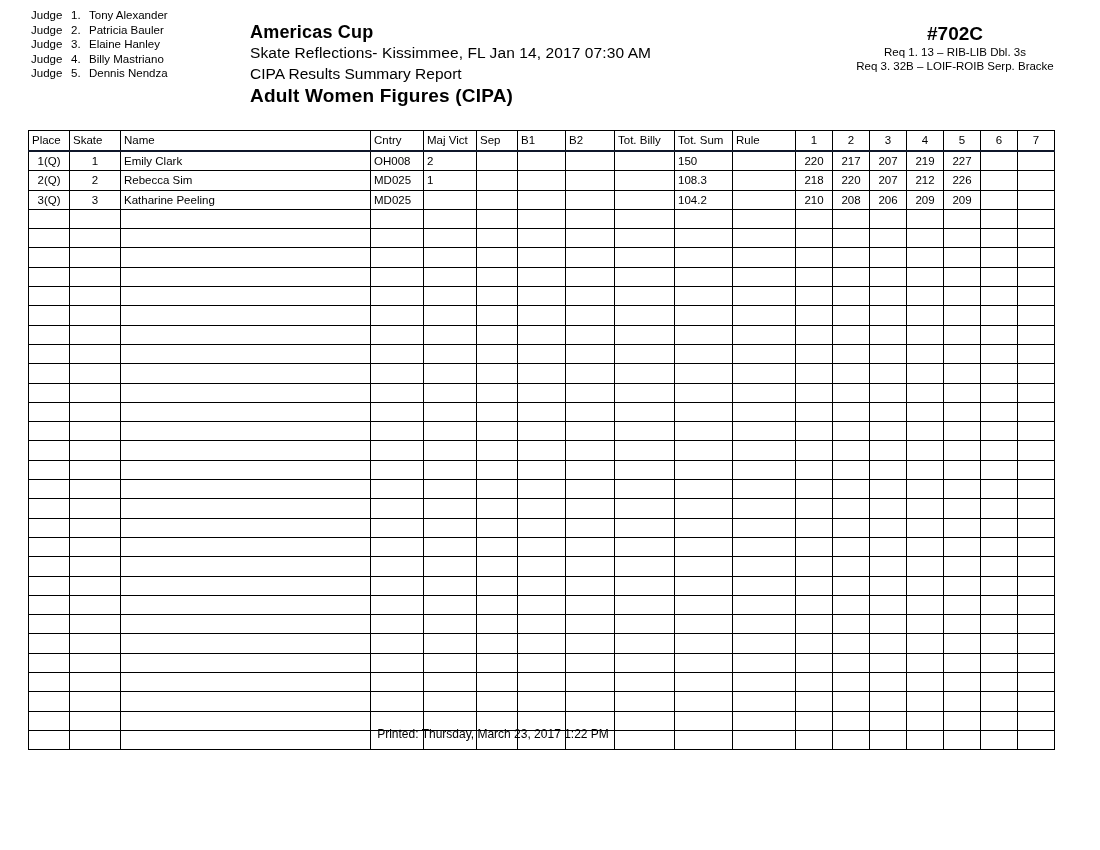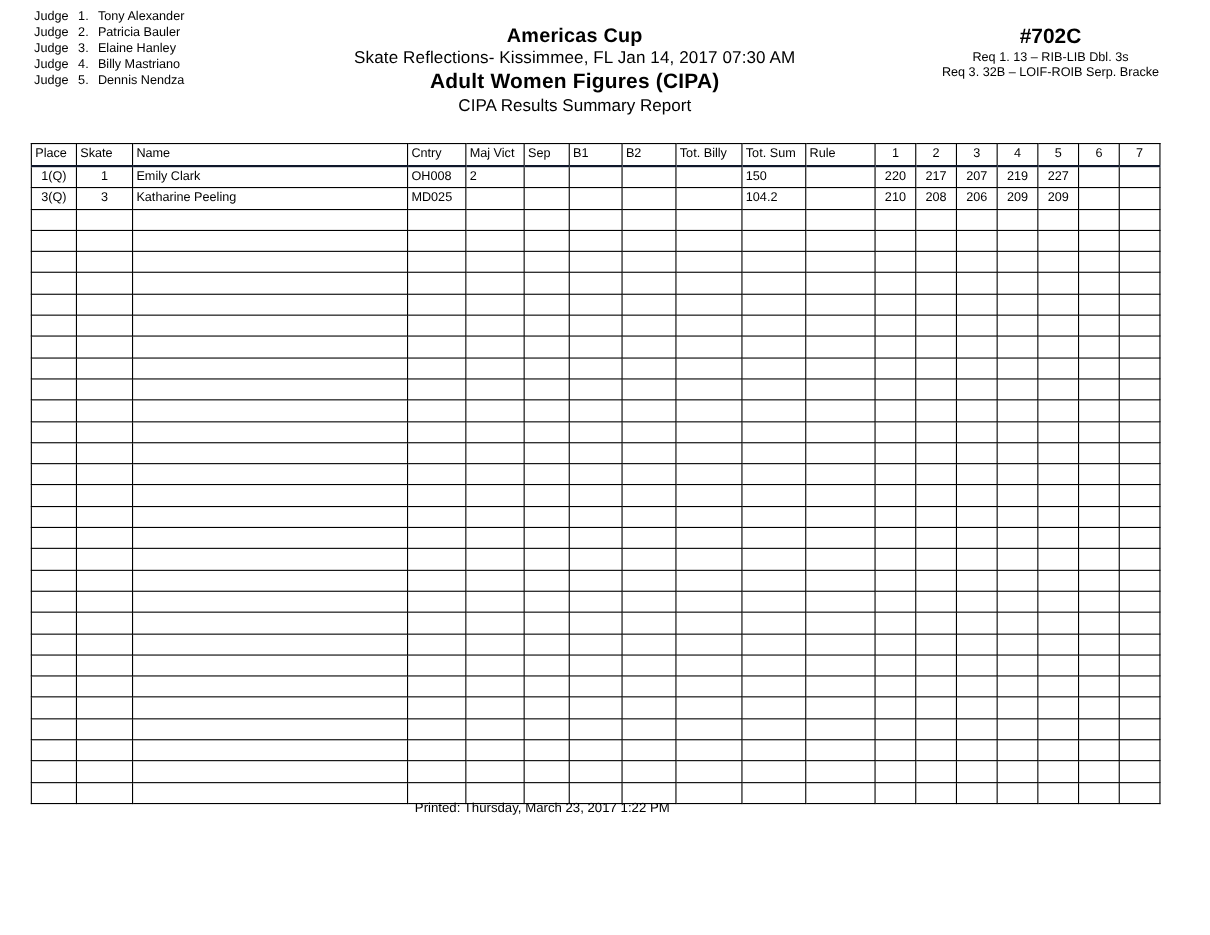--- a/index.html
+++ b/index.html
@@ -35,21 +35,21 @@
   .judge-line { display: block; text-decoration: underline; }
   .judge-word { display: inline-block; width: 40px; }
   .judge-num  { display: inline-block; width: 18px; }
   .judge-name { display: inline-block; }
 
   #title-block {
     position: absolute;
     left: 250px;
     top: 22px;
     width: 545px;
-    text-align: center;
+    text-align: left;
   }
   #event-title {
     font-size: 18px;
     font-weight: bold;
     line-height: 21px;
     letter-spacing: 0.2px;
   }
   #event-subtitle {
     font-size: 15.5px;
     line-height: 20px;
@@ -150,22 +150,22 @@
       <span class="judge-line"><span class="judge-word">Judge</span><span class="judge-num">1.</span><span class="judge-name">Tony Alexander</span></span>
       <span class="judge-line"><span class="judge-word">Judge</span><span class="judge-num">2.</span><span class="judge-name">Patricia Bauler</span></span>
       <span class="judge-line"><span class="judge-word">Judge</span><span class="judge-num">3.</span><span class="judge-name">Elaine Hanley</span></span>
       <span class="judge-line"><span class="judge-word">Judge</span><span class="judge-num">4.</span><span class="judge-name">Billy Mastriano</span></span>
       <span class="judge-line"><span class="judge-word">Judge</span><span class="judge-num">5.</span><span class="judge-name">Dennis Nendza</span></span>
     </div>
 
   <div id="title-block">
     <div id="event-title">Americas Cup</div>
     <div id="event-subtitle">Skate Reflections- Kissimmee, FL  Jan 14, 2017  07:30 AM</div>
+    <div id="report-subtitle">CIPA Results Summary Report</div>
     <div id="category-title">Adult Women Figures (CIPA)</div>
-    <div id="report-subtitle">CIPA Results Summary Report</div>
   </div>
 
   <div id="event-number-block">
     <div id="event-number">#702C</div>
     <div id="req-list">
         <span class="req-line">Req  1.  13 – RIB-LIB Dbl. 3s</span>
         <span class="req-line">Req  3.  32B – LOIF-ROIB Serp. Bracke</span>
       </div>
   </div>
 
@@ -229,20 +229,40 @@
         <td></td>
         <td class="c-judge">220</td>
         <td class="c-judge">217</td>
         <td class="c-judge">207</td>
         <td class="c-judge">219</td>
         <td class="c-judge">227</td>
         <td class="c-judge"></td>
         <td class="c-judge"></td>
       </tr>
       <tr>
+        <td class="c-place">2(Q)</td>
+        <td class="c-cont">2</td>
+        <td>Rebecca Sim</td>
+        <td>MD025</td>
+        <td>1</td>
+        <td></td>
+        <td></td>
+        <td></td>
+        <td></td>
+        <td>108.3</td>
+        <td></td>
+        <td class="c-judge">218</td>
+        <td class="c-judge">220</td>
+        <td class="c-judge">207</td>
+        <td class="c-judge">212</td>
+        <td class="c-judge">226</td>
+        <td class="c-judge"></td>
+        <td class="c-judge"></td>
+      </tr>
+      <tr>
         <td class="c-place">3(Q)</td>
         <td class="c-cont">3</td>
         <td>Katharine Peeling</td>
         <td>MD025</td>
         <td></td>
         <td></td>
         <td></td>
         <td></td>
         <td></td>
         <td>104.2</td>

